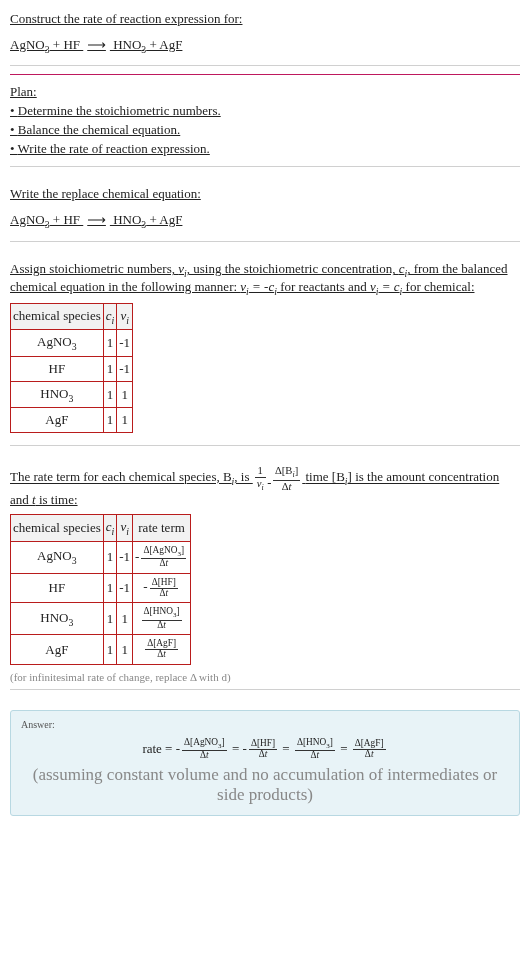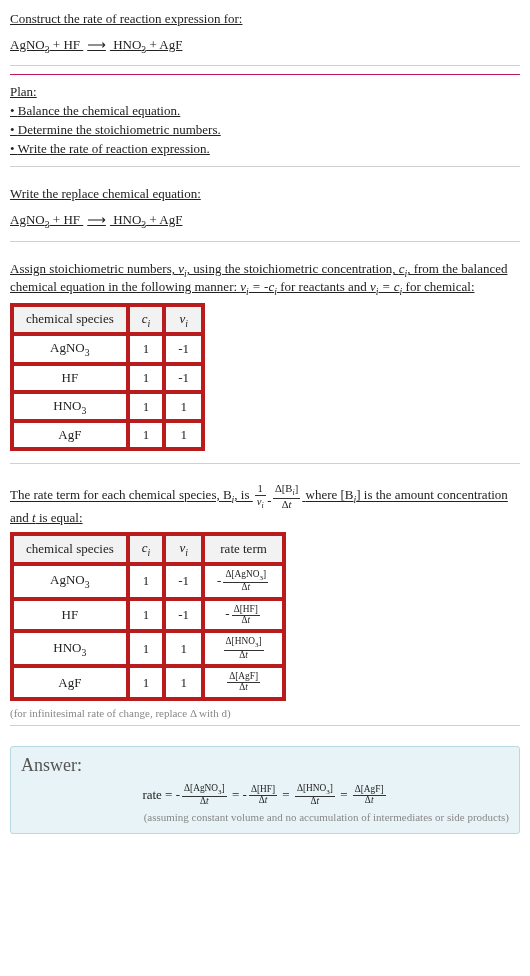--- a/index.html
+++ b/index.html
@@ -24,49 +24,49 @@
   hr.sep {
     border: none;
     border-top: 1px solid #d0d0d0;
     margin: 8px 0;
   }
   table.stoich {
     border-collapse: collapse;
     margin: 6px 0;
   }
   table.stoich th, table.stoich td {
-    border: 4px solid #b91c1c;
-    padding: 4px 12px;
+    border: 1px solid #b91c1c;
+    padding: 4px 2px;
     text-align: center;
     font-weight: normal;
   }
   table.stoich th {
     background: #f2f2f2;
   }
   .note {
     color: #888;
     font-size: 11px;
     margin-top: 2px;
   }
   .answer {
     background: #e8f3f7;
     border: 1px solid #b8d8e2;
     padding: 8px 10px 10px 10px;
     border-radius: 3px;
     margin-top: 4px;
   }
   .answer .label {
     color: #555;
-    font-size: 18px;
+    font-size: 10px;
     margin-bottom: 6px;
   }
   .answer .assume {
     color: #888;
-    font-size: 11px;
-    text-align: right;
+    font-size: 17px;
+    text-align: center;
     margin-top: 4px;
   }
   .eqn {
     font-family: Georgia, serif;
     margin-top: 8px;
     line-height: 1.5;
   }
   .arrow::after {
     content: "\27F6";
     padding: 0 4px;
@@ -97,22 +97,22 @@
 
 <p>Construct the rate of reaction expression for:</p>
 <p class="eqn">
   <span><span>AgNO</span><sub>3</sub></span><span> + HF </span><span class="arrow"></span><span><span> HNO</span><sub>3</sub></span><span> + AgF</span>
 </p>
 
 <hr class="sep">
 
 <div class="section">
   <p>Plan:</p>
+  <p>• <span>Determine the stoichiometric numbers.</span></p>
   <p>• <span>Balance the chemical equation.</span></p>
-  <p>• <span>Determine the stoichiometric numbers.</span></p>
   <p>• <span>Write the rate of reaction expression.</span></p>
 </div>
 
 <div class="section">
   <p>Write the replace chemical equation:</p>
   <p class="eqn">
     <span><span>AgNO</span><sub>3</sub></span><span> + HF </span><span class="arrow"></span><span><span> HNO</span><sub>3</sub></span><span> + AgF</span>
   </p>
 </div>
 
@@ -149,21 +149,21 @@
         </tr>
   </tbody>
     </table>
 </div>
 
 <div class="section">
   <p>
     <span>The rate term for each chemical species, B</span><sub><i>i</i></sub><span>, is </span>
     <span class="frac"><span class="num">1</span><span class="den"><i>ν<sub>i</sub></i></span></span>
     <span class="frac"><span class="num">Δ[B<sub><i>i</i></sub>]</span><span class="den">Δ<i>t</i></span></span>
-    <span> where [B</span><sub><i>i</i></sub><span>] is the amount concentration and </span><i>t</i><span> is equal:</span>
+    <span> time [B</span><sub><i>i</i></sub><span>] is the amount concentration and </span><i>t</i><span> is time:</span>
   </p>
   <table class="stoich">
     <tbody>
         <tr>
       <th>chemical species</th>
       <th><i>c<sub>i</sub></i></th>
       <th><i>ν<sub>i</sub></i></th>
       <th>rate term</th>
     </tr>
     <tr>

